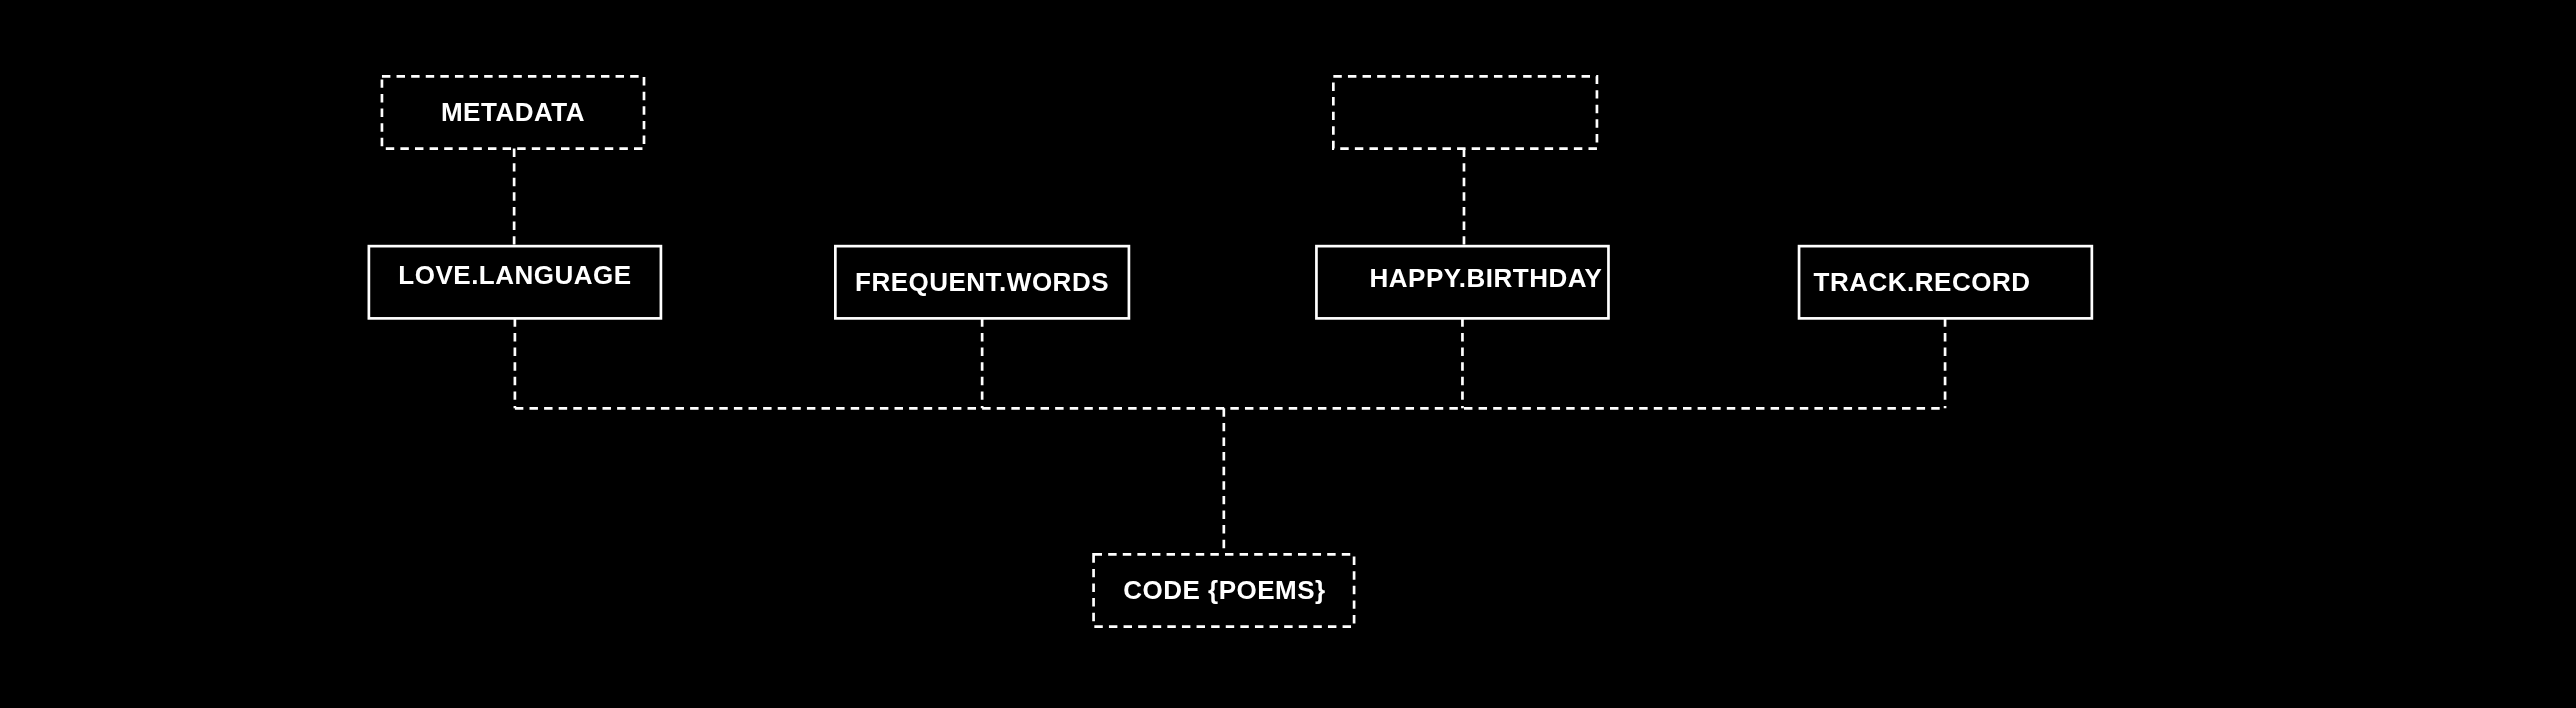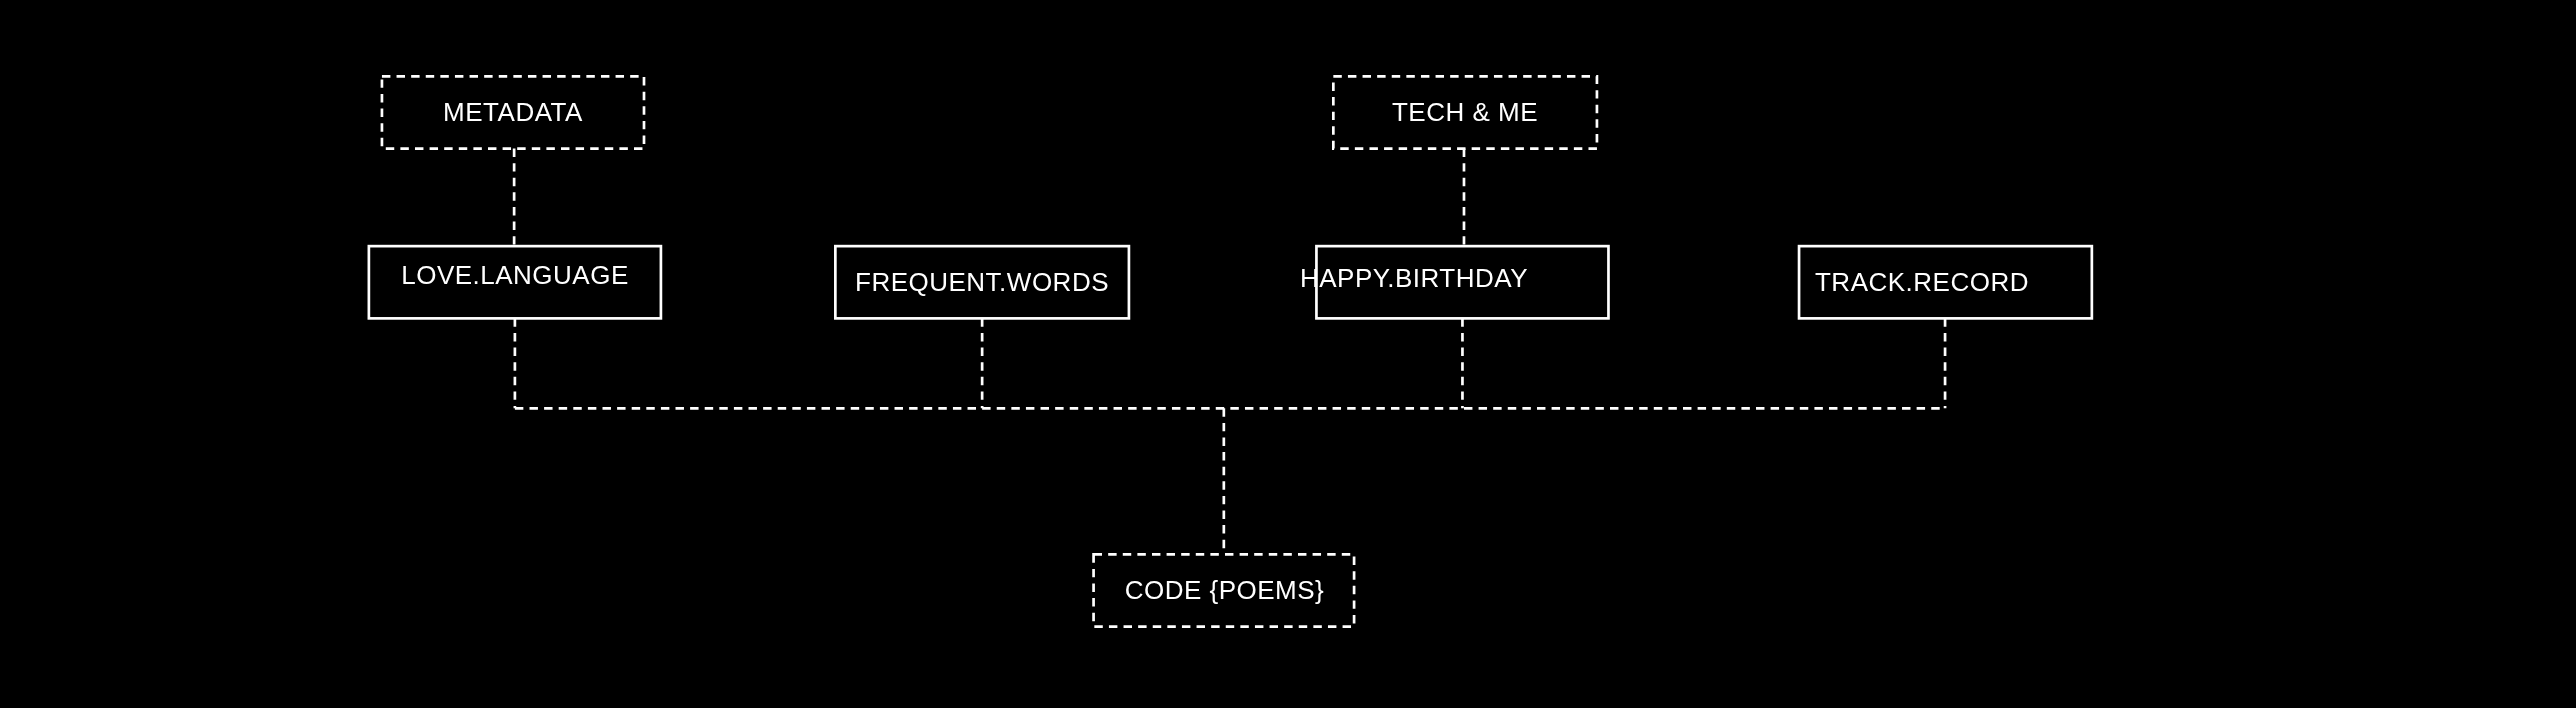--- a/index.html
+++ b/index.html
@@ -25,21 +25,21 @@
     position: absolute;
     display: flex;
     align-items: center;
     justify-content: center;
     box-sizing: border-box;
     cursor: pointer;
   }
   .node-label {
     color: #ffffff;
     font-size: 26px;
-    font-weight: 400;
+    font-weight: 700;
     letter-spacing: 0.5px;
     white-space: nowrap;
     line-height: 1;
   }
 </style>
 </head>
 <body>
 
 <div class="canvas">
 
@@ -68,33 +68,30 @@
       <rect x="1087" y="320" width="382" height="94"></rect>
       <rect x="1713" y="320" width="380" height="94"></rect>
       <rect x="2341" y="320" width="381" height="94"></rect>
     </g>
   </svg>
 
   <div class="node" style="left:382px; top:76px; width:262px; height:72px;">
     <span class="node-label">METADATA</span>
   </div>
 
-  <div class="node" style="left:1333px; top:76px; width:264px; height:72px;">
-    <span class="node-label">TECH &amp; ME</span>
-  </div>
 
   <div class="node" style="left:369px; top:246px; width:292px; height:57px;">
     <span class="node-label">LOVE.LANGUAGE</span>
   </div>
 
   <div class="node" style="left:835px; top:246px; width:294px; height:72px;">
     <span class="node-label">FREQUENT.WORDS</span>
   </div>
 
-  <div class="node" style="left:1268px; top:246px; width:292px; height:63px;">
+  <div class="node" style="left:1340px; top:246px; width:292px; height:63px;">
     <span class="node-label">HAPPY.BIRTHDAY</span>
   </div>
 
   <div class="node" style="left:1799px; top:246px; width:246px; height:72px;">
     <span class="node-label">TRACK.RECORD</span>
   </div>
 
   <div class="node" style="left:1094px; top:554px; width:261px; height:72px;align-items:center;">
     <span class="node-label">CODE {POEMS}</span>
   </div>

